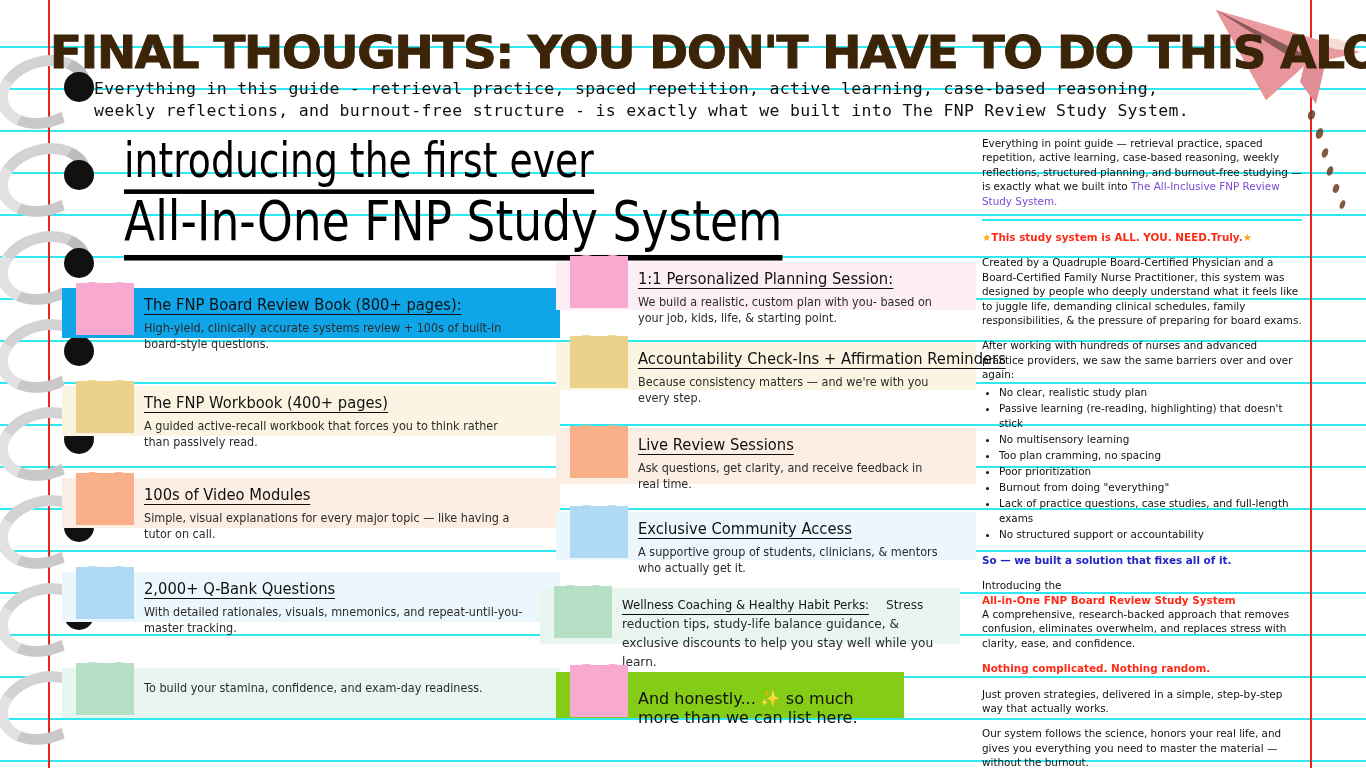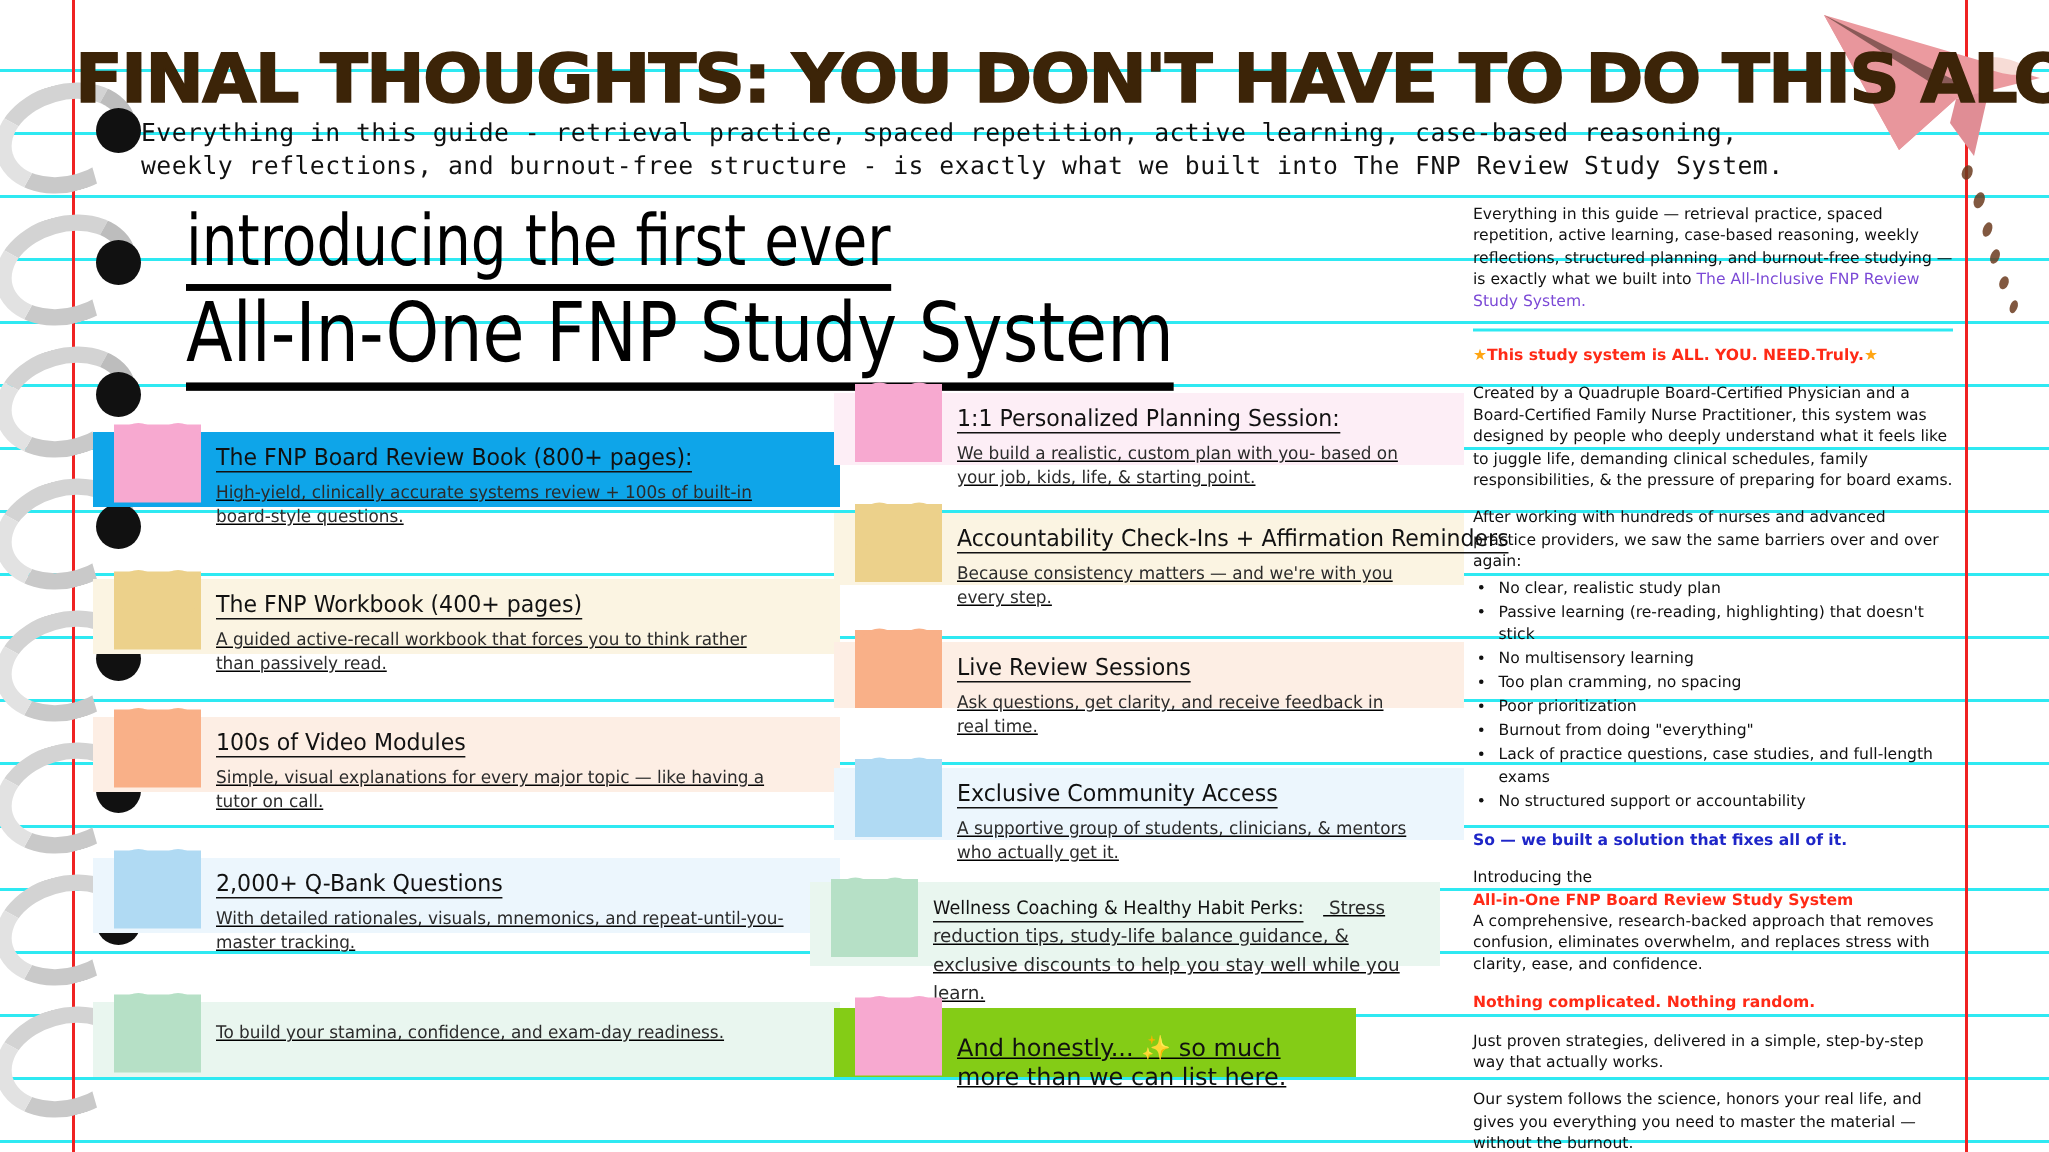--- a/index.html
+++ b/index.html
@@ -69,21 +69,21 @@
   #allinone{
     position:absolute;left:124px;top:190px;
     font-family:"DejaVu Sans",sans-serif;
     font-size:49px;color:#000;
     border-bottom:5px solid #000;padding-bottom:1px;
     transform:scaleY(1.12) scaleX(0.93);transform-origin:left top;
     white-space:nowrap;
   }
 
   
-  .card{position:absolute;box-sizing:border-box;padding:7px 24px 8px 82px;text-decoration:underline;}
+  .card{position:absolute;box-sizing:border-box;padding:7px 24px 8px 82px;}
   .card .h{
     font-family:"DejaVu Sans",sans-serif;
     font-size:15.5px;color:#111;
     display:inline-block;border-bottom:1.6px solid #111;
     transform:scaleX(0.95);transform-origin:left;
     white-space:nowrap;
   }
   .card .d{
     margin-top:5px;
     font-family:"DejaVu Sans",sans-serif;
@@ -216,42 +216,42 @@
     <div class="card" style="left: 556px; top: 262px; width: 420px; height: 48px; background: rgb(253, 238, 246);">
       <div class="heart" style="background: rgb(247, 169, 208);"></div>
       <div><span class="h">1:1 Personalized Planning Session:</span></div>
       <div class="d">We build a realistic, custom plan with you-  based on your job, kids, life, &amp; starting point.</div>
     </div>
     <div class="card" style="left: 556px; top: 342px; width: 420px; height: 48px; background: rgb(251, 244, 226);">
       <div class="heart" style="background: rgb(236, 209, 139);"></div>
       <div><span class="h">Accountability Check-Ins + Affirmation Reminders</span></div>
       <div class="d">Because consistency matters — and we're with you every step.</div>
     </div>
-    <div class="card" style="left: 556px; top: 428px; width: 420px; height: 44px; background: rgb(253, 238, 228);">
+    <div class="card" style="left: 556px; top: 428px; width: 420px; height: 56px; background: rgb(253, 238, 228);">
       <div class="heart" style="background: rgb(249, 176, 136);"></div>
       <div><span class="h">Live Review Sessions</span></div>
       <div class="d">Ask questions, get clarity, and receive feedback in real time.</div>
     </div>
     <div class="card" style="left: 556px; top: 512px; width: 420px; height: 48px; background: rgb(236, 246, 253);">
       <div class="heart" style="background: rgb(176, 218, 243);"></div>
       <div><span class="h">Exclusive Community Access</span></div>
       <div class="d">A supportive group of students, clinicians, &amp; mentors who actually get it.</div>
     </div>
     <div class="card inline" style="left: 540px; top: 588px; width: 420px; height: 56px; background: rgb(233, 246, 239);">
       <div class="heart" style="background: rgb(182, 224, 198);"></div>
       <div class="body"><span class="h">Wellness Coaching &amp; Healthy Habit Perks:</span><span> Stress reduction tips, study-life balance guidance, &amp; exclusive discounts to help you stay well while you learn.</span></div>
     </div>
     <div class="card" style="left: 556px; top: 672px; width: 348px; height: 46px; background: #84cc16;">
       <div class="heart" style="background: rgb(247, 169, 208);"></div>
       <div style="font-family: &quot;DejaVu Sans&quot;, sans-serif; font-size: 16px; color: rgb(17, 17, 17); padding-top: 10px;">And honestly... ✨ so much more than we can list here.</div>
     </div>
   </div>
 
 <div id="right">
-  <p><span>Everything in this guide — retrieval practice, spaced repetition, active learning, case-based reasoning, weekly reflections, structured planning, and burnout-free studying — is exactly what we built into </span><span class="purple">The All-Inclusive FNP Review Study System.</span></p>
+  <p><span>Everything in point guide — retrieval practice, spaced repetition, active learning, case-based reasoning, weekly reflections, structured planning, and burnout-free studying — is exactly what we built into </span><span class="purple">The All-Inclusive FNP Review Study System.</span></p>
   <hr class="sep">
   <p><span class="star">★</span><span class="redb">This study system is  ALL. YOU. NEED.Truly.</span><span class="star">★</span></p>
   <p>Created by a Quadruple Board-Certified Physician and a Board-Certified Family Nurse Practitioner, this system was designed by people who deeply understand what it feels like to juggle life, demanding clinical schedules, family responsibilities, &amp; the pressure of preparing for board exams.</p>
   <p class="tight">After working with hundreds of nurses and advanced practice providers, we saw the same barriers over and over again:</p>
   <ul id="barriers-list">
       <li>No clear, realistic study plan</li>
       <li>Passive learning (re-reading, highlighting) that doesn't stick</li>
       <li>No multisensory learning</li>
       <li>Too plan cramming, no spacing</li>
       <li>Poor prioritization</li>

